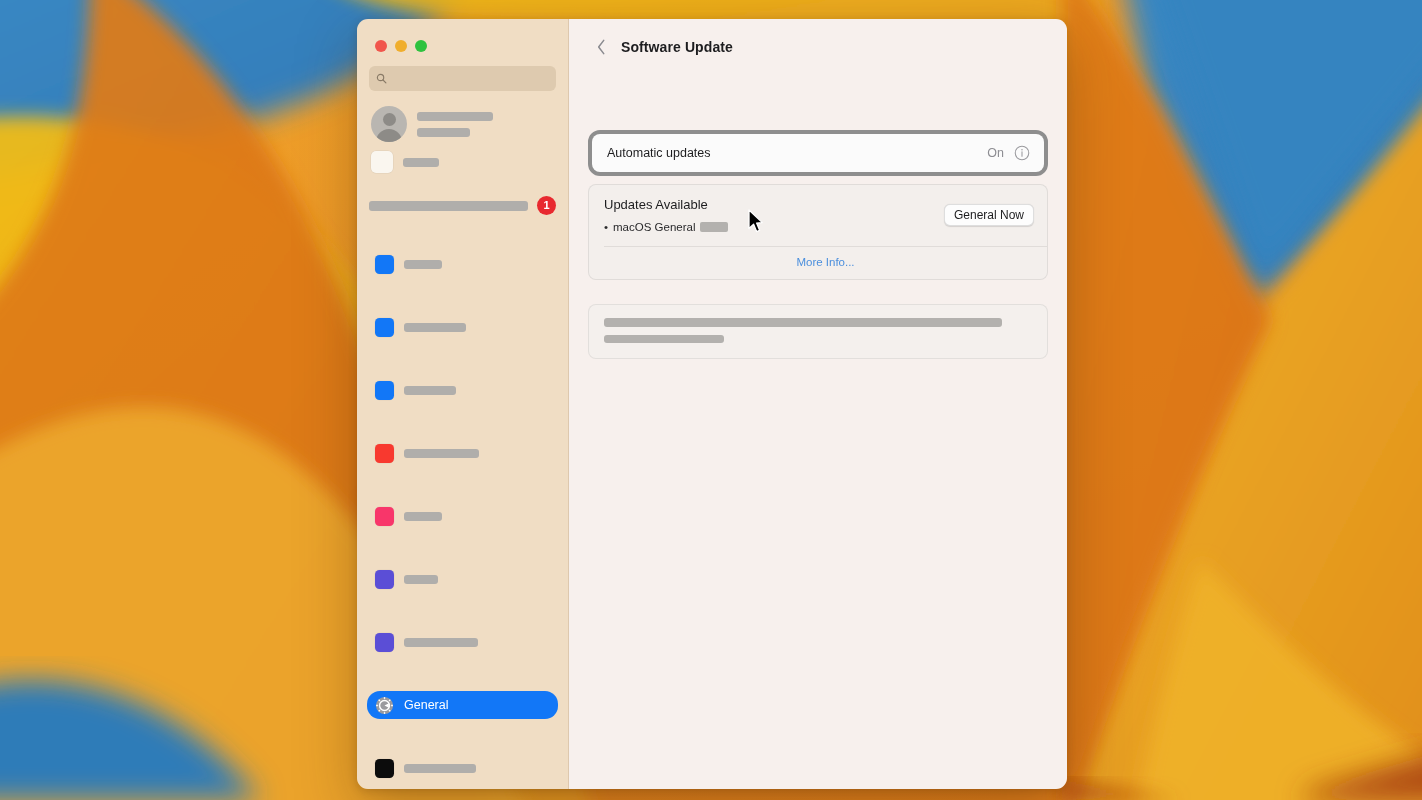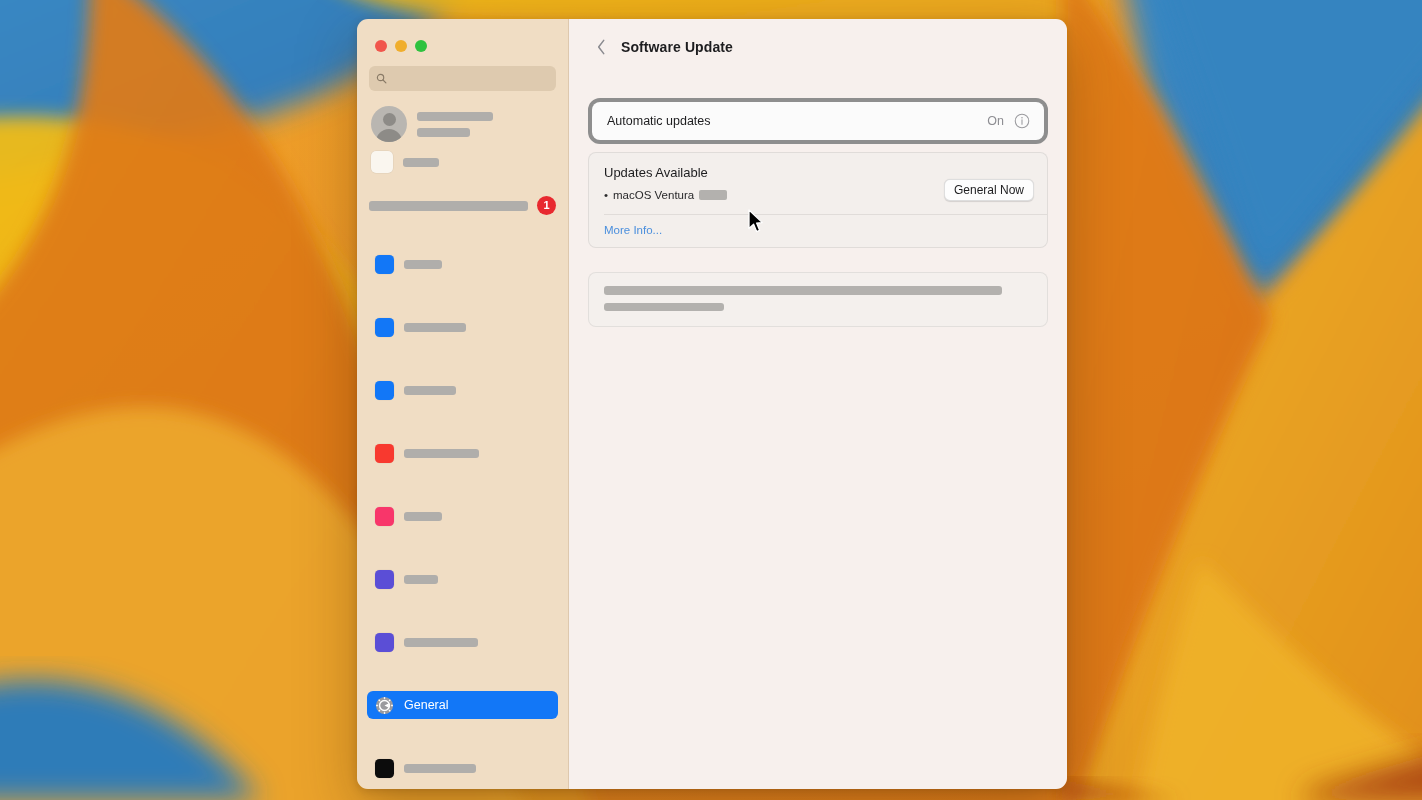--- a/index.html
+++ b/index.html
@@ -83,21 +83,21 @@
   .nav-group { padding: 0 10px; }
   .nav-group.g1 { margin-top: 21px; }
   .nav-group.g2 { margin-top: 22px; }
   .nav-group.g3 { margin-top: 24px; }
   .nav-group.g4 { margin-top: 22px; }
 
   .nav-item {
     height: 28px;
     display: flex; align-items: center; gap: 10px;
     padding: 0 8px;
-    border-radius: 6px;
+    border-radius: 13px;
     margin-top: 35px;
   }
   .nav-item .tile {
     width: 19px; height: 19px; border-radius: 4.5px; flex: 0 0 19px;
     box-shadow: 0 0 0 0.5px rgba(0,0,0,0.05);
   }
   .nav-item.selected { background: #1277f7; }
   .nav-item.selected .label-text {
     color: #fff; font-size: 12.5px;
   }
@@ -119,21 +119,21 @@
   #back-chevron {
     width: 11px; height: 18px;
     display: flex; align-items: center; justify-content: center;
     cursor: default;
   }
   #page-title {
     font-size: 14px; font-weight: bold; color: #1d1d1f;
     letter-spacing: 0.1px;
   }
 
-  .cards { padding: 16px 19px; }
+  .cards { padding: 16px 19px; margin-top: 32px; }
 
   
   #auto-updates-wrap {
     border: 4px solid #8e8e8e;
     border-radius: 12px;
     background: #8e8e8e;
     padding: 0;
     margin-top: 7px;
   }
   #auto-updates-row {
@@ -148,21 +148,21 @@
   .info-icon { width: 16px; height: 16px; }
 
   
   #updates-card {
     background: #f3efec;
     border: 1px solid rgba(0,0,0,0.08);
     border-radius: 8px;
     margin-top: 8px;
   }
   #updates-card .top {
-    display: flex; align-items: flex-end;
+    display: flex; align-items: center;
     padding: 12px 13px 0 15px;
   }
   #updates-card .top .txtcol { flex: 1; }
   #updates-available-title { font-size: 13px; color: #1d1d1f; }
   #update-item {
     font-size: 11.5px; color: #29292b;
     margin-top: 9px;
     display: flex; align-items: center; gap: 5px;
   }
   #update-item .redact { display: inline-block; width: 28px; height: 10px; border-radius: 2px; background: #b3b1ae; }
@@ -175,21 +175,21 @@
     height: 22px; padding: 0 9px;
     box-shadow: 0 0.5px 1px rgba(0,0,0,0.13);
     cursor: default;
     white-space: nowrap;
   }
   #updates-card .sep { height: 1px; background: rgba(0,0,0,0.08); margin: 13px 0 0 15px; }
   #more-info-link {
     display: block;
     font-size: 11.5px; color: #4b8fdd;
     padding: 9px 0 11px 15px;
-    text-decoration: none; cursor: default;
+    text-decoration: none; cursor: default; text-align: center;
   }
 
   
   #bottom-card {
     background: #f4f0ed;
     border: 1px solid rgba(0,0,0,0.07);
     border-radius: 8px;
     margin-top: 24px;
     padding: 13px 15px 15px 15px;
   }
@@ -461,21 +461,21 @@
           </span>
         </div>
       </div>
 
       <div id="updates-card">
         <div class="top">
           <div class="txtcol">
             <div id="updates-available-title">Updates Available</div>
             <div id="update-item">
               <span>•</span>
-              <span>macOS Ventura</span>
+              <span>macOS General</span>
               <span class="redact"></span>
             </div>
           </div>
           <button id="update-now-button">General Now</button>
         </div>
         <div class="sep"></div>
         <a id="more-info-link" href="#">More Info...</a>
       </div>
 
       <div id="bottom-card">

